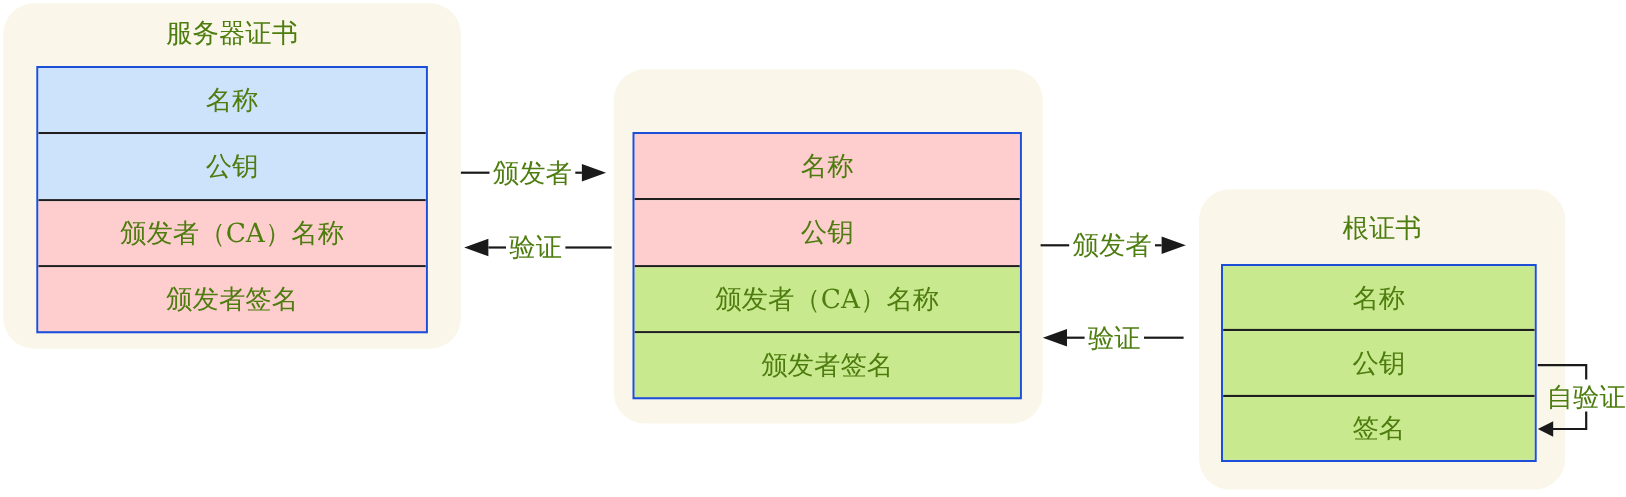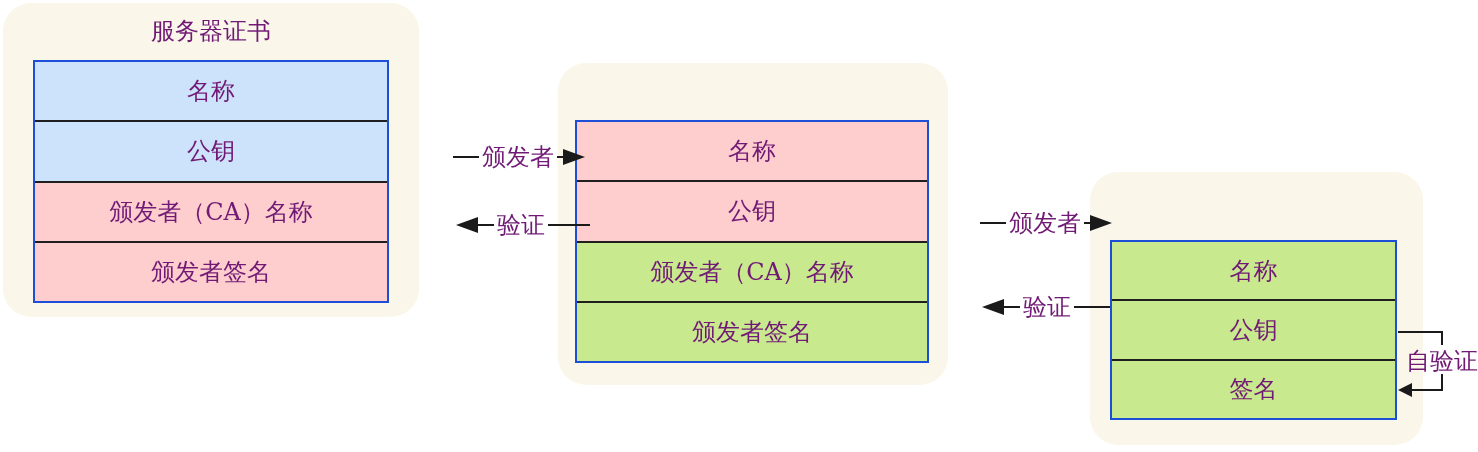--- a/index.html
+++ b/index.html
@@ -1,39 +1,39 @@
 <!DOCTYPE html>
 <html><head>
 <meta charset="utf-8">
 <style>
   html,body { margin:0; padding:0; background:#ffffff; }
   .stage {
     position:relative; width:1478px; height:452px; background:#ffffff;
-    font-family:"Liberation Sans","DejaVu Sans",sans-serif; color:#701a75;
+    font-family:"Liberation Sans","DejaVu Sans",sans-serif; color:#4d7c0f;
     overflow:hidden;
   }
   .card { position:absolute; border-radius:28px; background:#faf7ea; }
   .card-title {
     position:absolute; left:0; right:0; text-align:center;
     font-size:24px; font-weight:500; line-height:26px; white-space:nowrap;
   }
   .cert-table {
     position:absolute; display:flex; flex-direction:column;
     border:2px solid #1d4ed8; box-sizing:border-box; background:#fff;
   }
   .cert-row {
     flex:1; display:flex; align-items:center; justify-content:center;
     border-bottom:2px solid #1f1f1f;
   }
   .cert-row:last-child { border-bottom:none; }
   .cert-row span {
     font-size:24px; font-weight:500; white-space:nowrap;
     font-family:"DejaVu Serif","Liberation Sans",sans-serif;
   }
-  .connector { position:absolute; display:flex; align-items:center; height:26px;margin-left:34px; }
+  .connector { position:absolute; display:flex; align-items:center; height:26px; }
   .cline { height:2px; background:#1a1a1a; }
   .cline.grow { flex:1; }
   .clabel { font-size:24px; font-weight:500; white-space:nowrap; padding:0 3px; }
   .tri-right {
     width:0; height:0; border-top:8px solid transparent;
     border-bottom:8px solid transparent; border-left:22px solid #1a1a1a;
   }
   .tri-left {
     width:0; height:0; border-top:8px solid transparent;
     border-bottom:8px solid transparent; border-right:22px solid #1a1a1a;
@@ -78,20 +78,21 @@
       <div class="cert-row" style="background: rgb(201, 233, 142);">
         <span>颁发者（CA）名称</span>
       </div>
       <div class="cert-row" style="background: rgb(201, 233, 142);">
         <span>颁发者签名</span>
       </div>
     </div>
   </div>
 
   <div class="card" style="left: 1090px; top: 172px; width: 333px; height: 273px; background: rgb(250, 247, 234);">
+    <div class="card-title" style="top:23px;">根证书</div>
     <div class="cert-table" style="left:20px; top:68px; width:287px; height:180px;">
       <div class="cert-row" style="background: rgb(201, 233, 142);">
         <span>名称</span>
       </div>
       <div class="cert-row" style="background: rgb(201, 233, 142);">
         <span>公钥</span>
       </div>
       <div class="cert-row" style="background: rgb(201, 233, 142);">
         <span>签名</span>
       </div>

